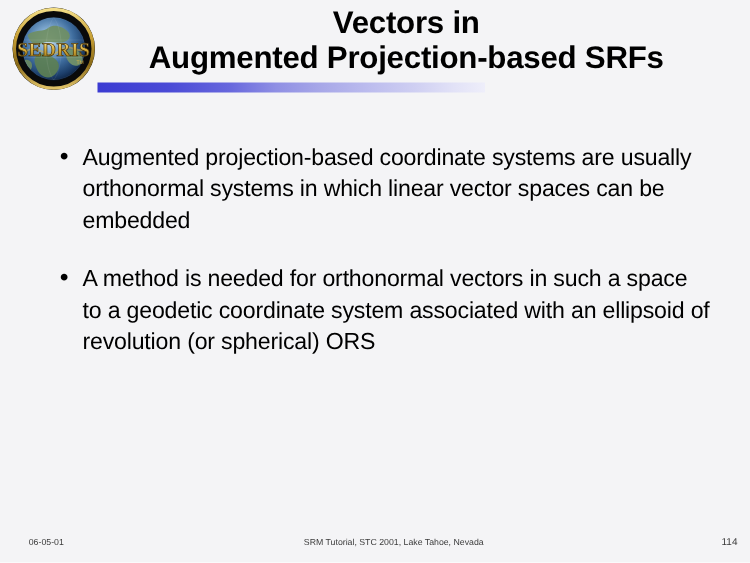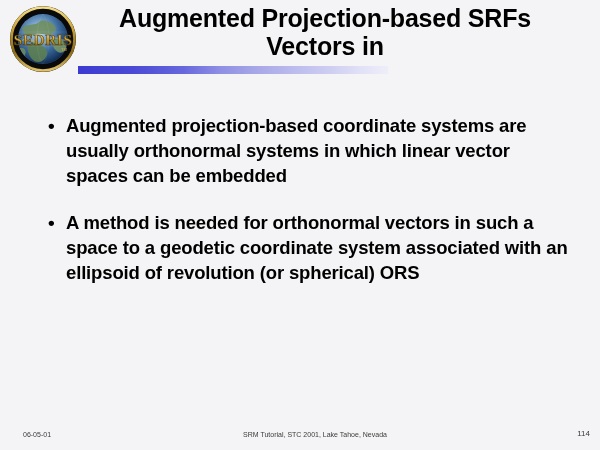--- a/index.html
+++ b/index.html
@@ -82,21 +82,21 @@
     flex: 0 0 auto;
     width: 18px;
     font-size: 19px;
     font-weight: bold;
     line-height: 25px;
     color: #000000;
   }
   .bullet-text {
     flex: 1 1 auto;
     font-size: 18.5px;
-    font-weight: bold;
+    font-weight: normal;
     line-height: 25px;
     color: #000000;
     letter-spacing: -0.15px;
   }
 
   
   #footer {
     position: absolute;
     left: 0;
     top: 428px;
@@ -164,22 +164,22 @@
       <g clip-path="url(#globeclip)">
         <path d="M13 37 C22 30, 30 45, 39 37 C48 29, 55 40, 60 35" stroke="#d9b445" stroke-opacity="0.55" stroke-width="1.4" fill="none"></path>
       </g>
 
       <text x="35" y="41" font-family="'Liberation Serif', serif" font-size="15.5" font-weight="bold" fill="url(#gold)" stroke="#4a3408" stroke-width="0.55" text-anchor="middle" letter-spacing="0.4">SEDRIS</text>
       <text x="56" y="47" font-family="'Liberation Sans', sans-serif" font-size="4" fill="#d9b445" text-anchor="middle">TM</text>
     </svg>
   </div>
 
   <div id="title-block">
+    <div class="title-line">Vectors in</div>
     <div class="title-line">Augmented Projection-based SRFs</div>
-    <div class="title-line">Vectors in</div>
   </div>
 
   <div id="rule"></div>
 
   <div id="body">
 
     <div class="bullet-row">
       <span class="bullet-dot">•</span>
       <span class="bullet-text">Augmented projection-based coordinate systems are usually orthonormal systems in which linear vector spaces can be embedded</span>
     </div>

